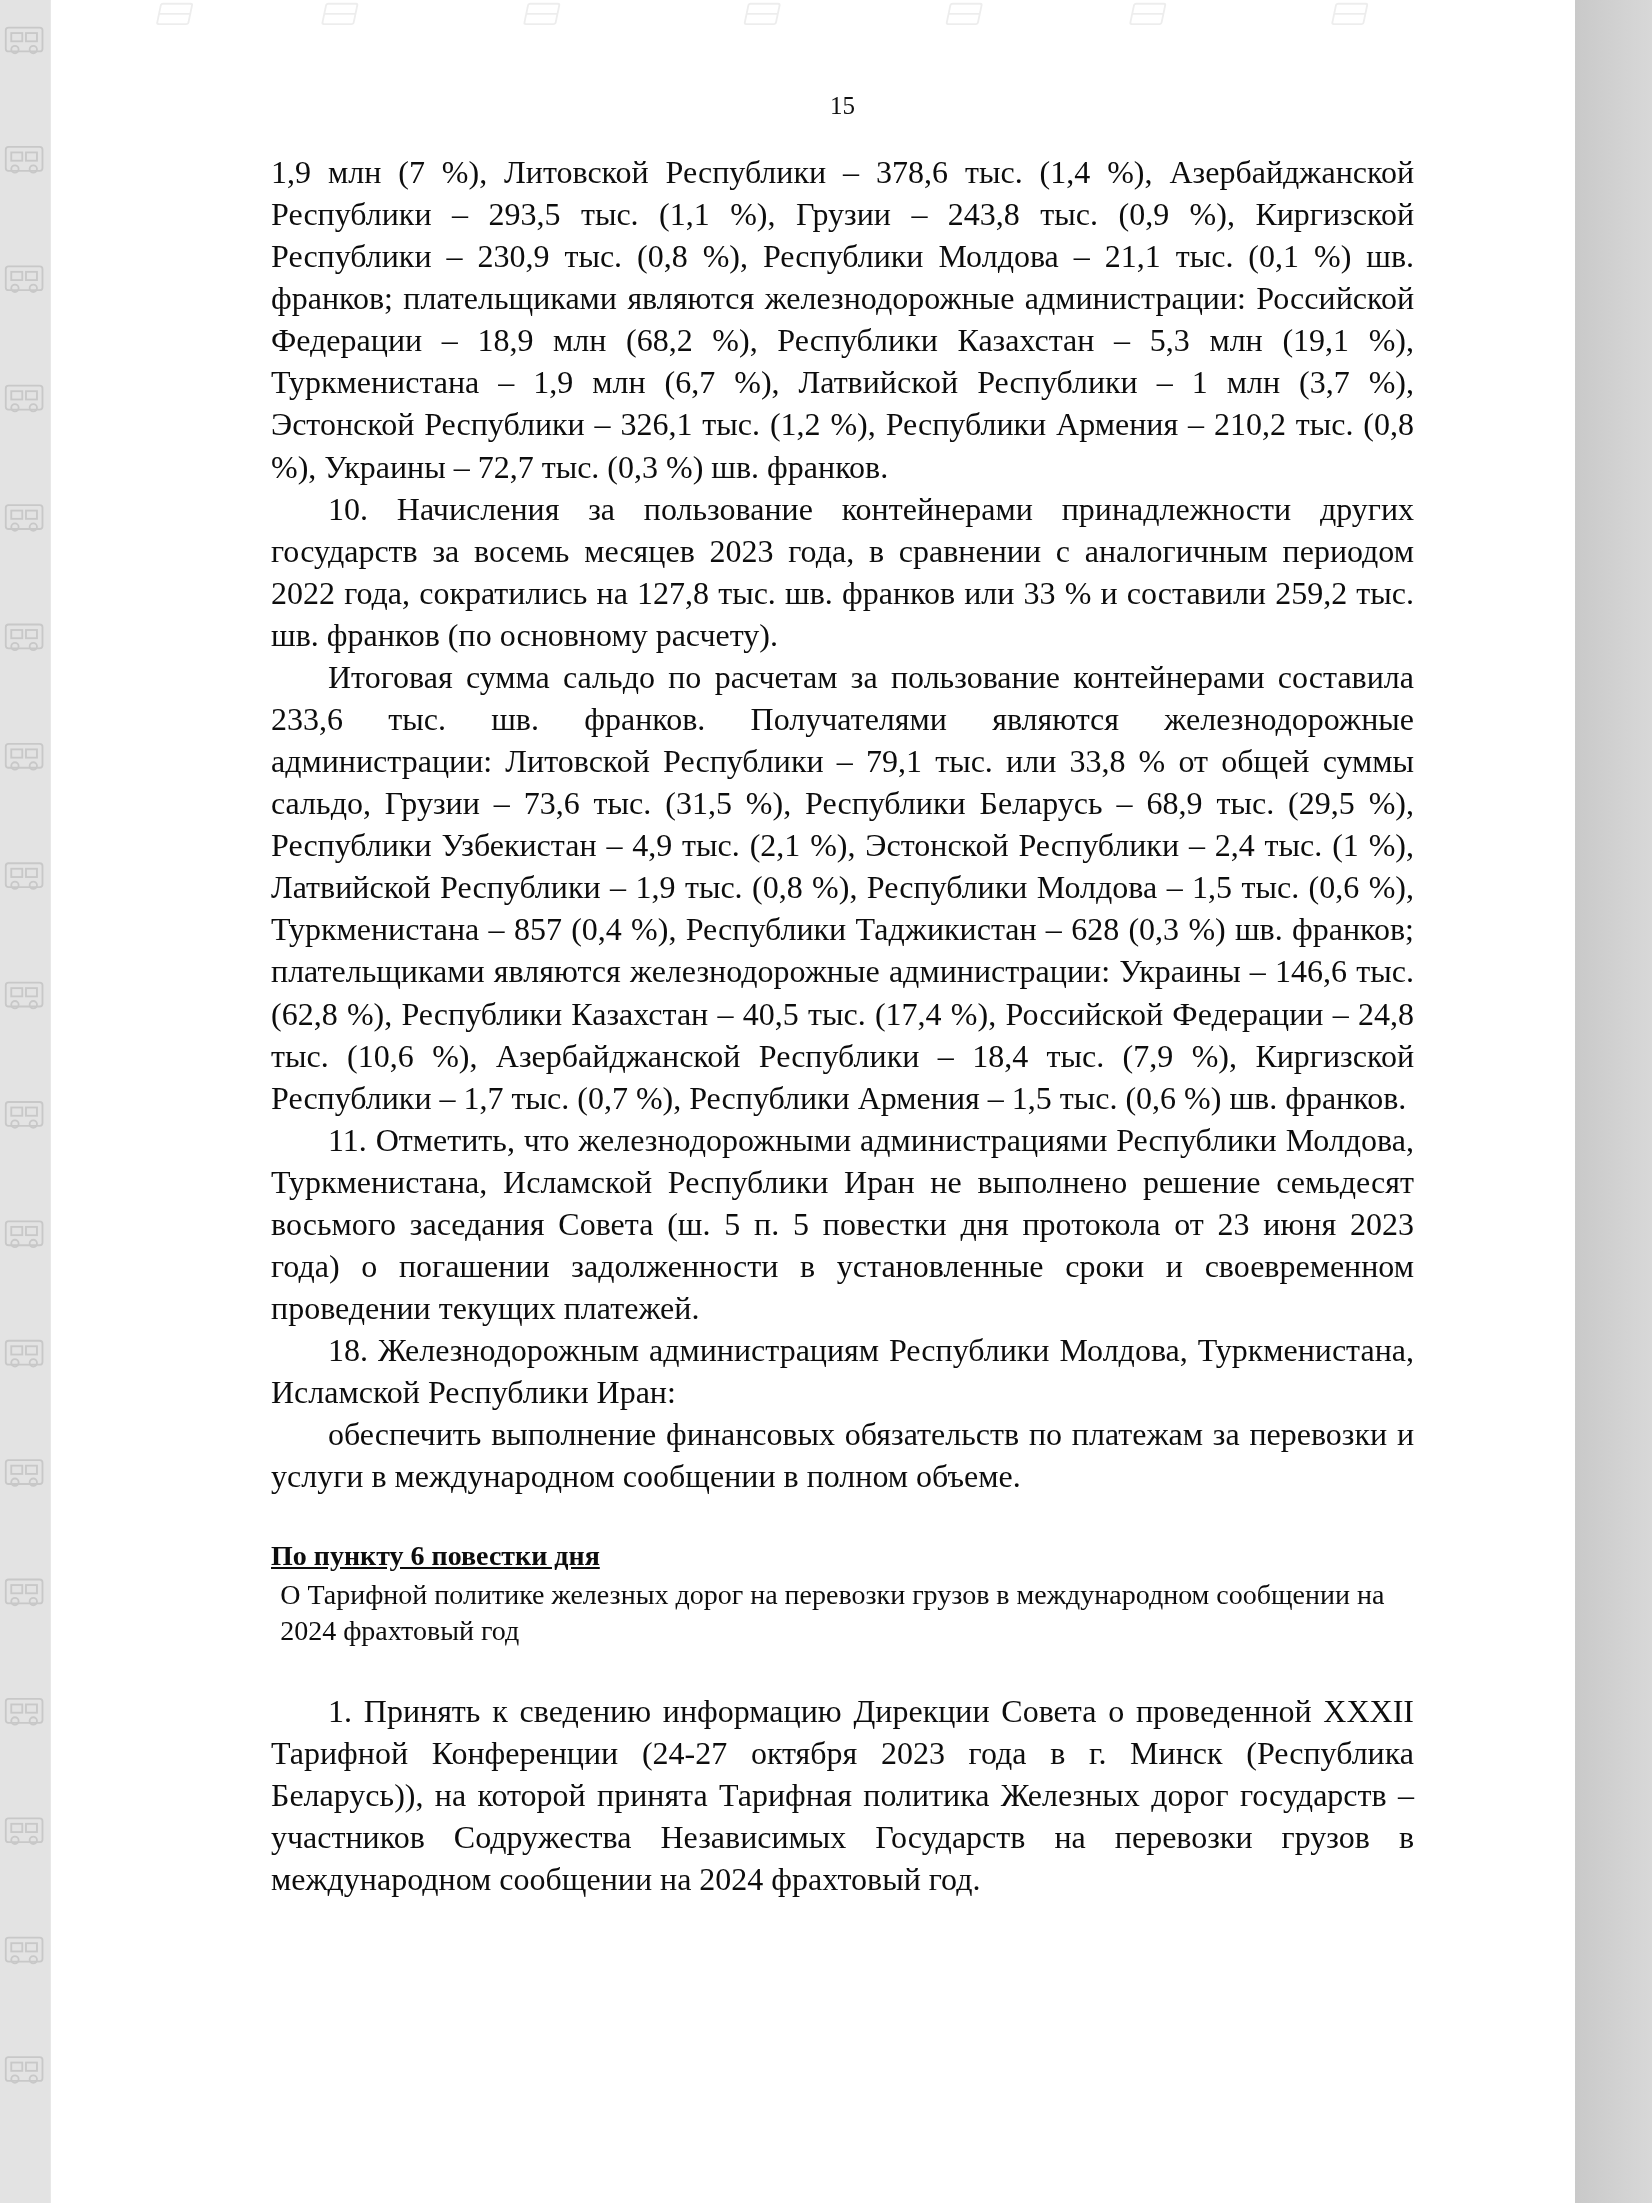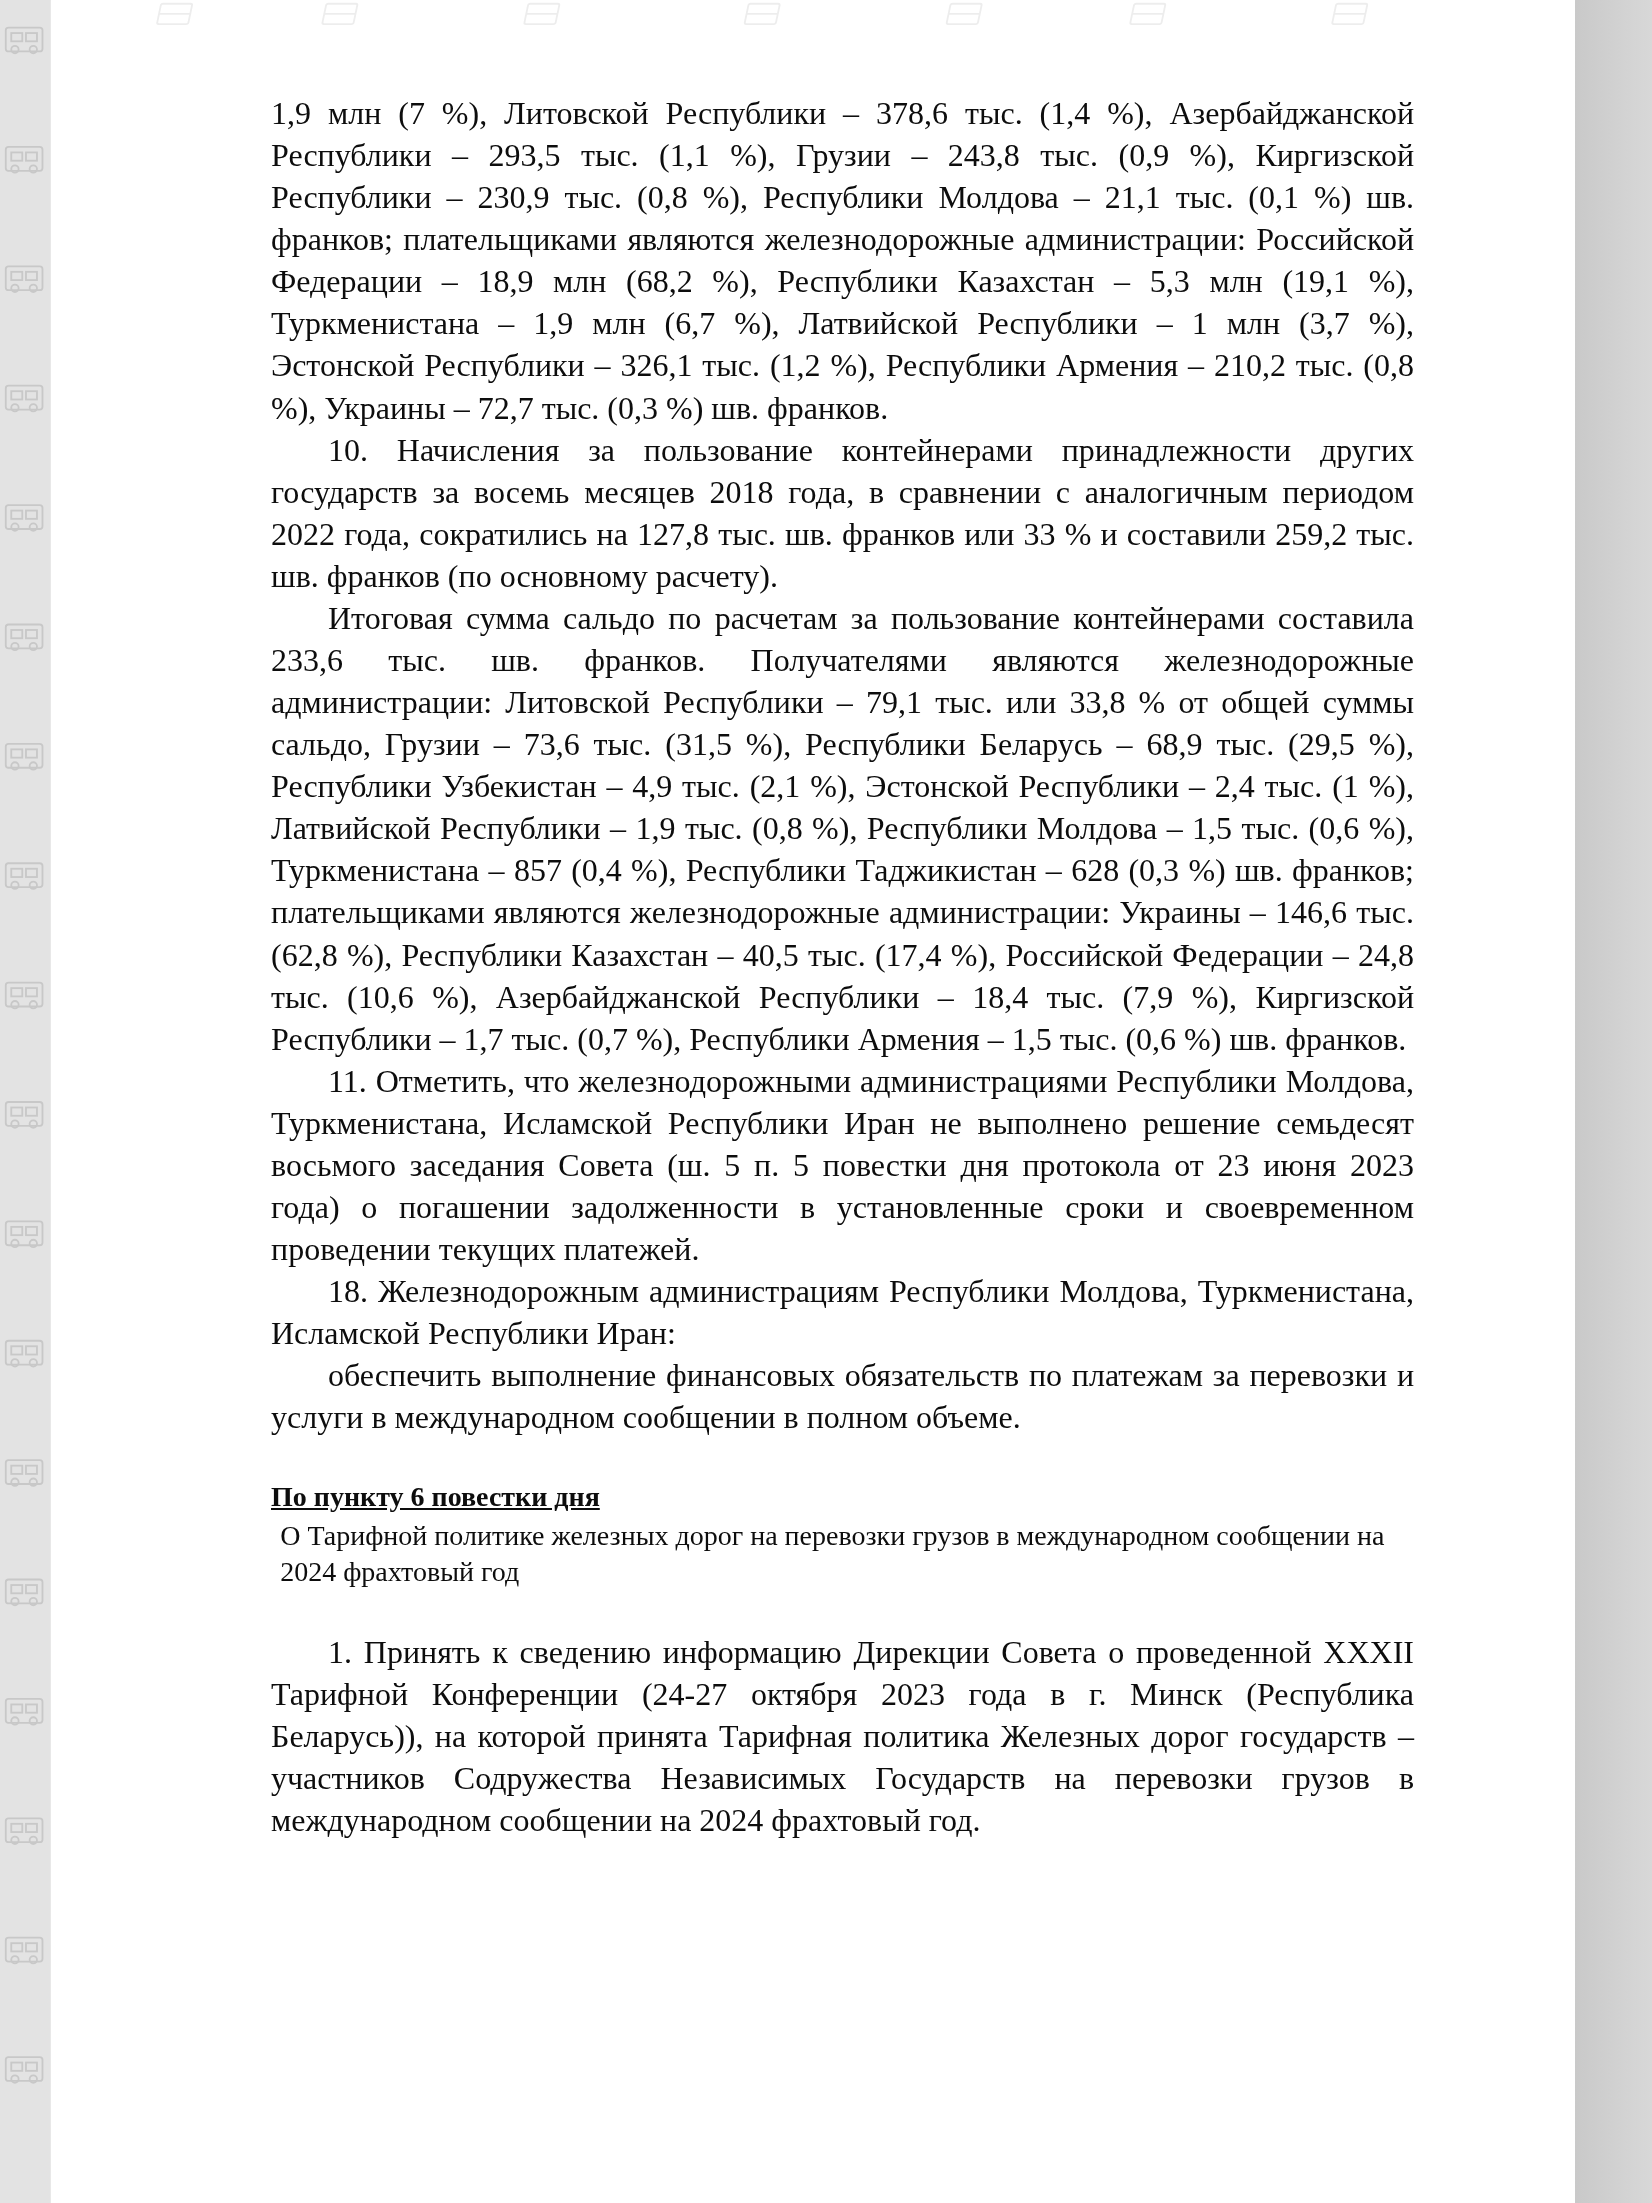--- a/index.html
+++ b/index.html
@@ -285,23 +285,24 @@
           </g>
         <g transform="translate(1400,4)">
             <rect x="0" y="0" width="34" height="22" rx="2" transform="skewX(-12)"></rect>
             <line x1="0" y1="11" x2="34" y2="11" transform="skewX(-12)"></line>
           </g>
       </g>
     </svg>
 
     <div class="content">
 
+      <div class="page-number">15</div>
 
       <p class="para noindent">1,9 млн (7 %), Литовской Республики – 378,6 тыс. (1,4 %), Азербайджанской Республики – 293,5 тыс. (1,1 %), Грузии – 243,8 тыс. (0,9 %), Киргизской Республики – 230,9 тыс. (0,8 %), Республики Молдова – 21,1 тыс. (0,1 %) шв. франков; плательщиками являются железнодорожные администрации: Российской Федерации – 18,9 млн (68,2 %), Республики Казахстан – 5,3 млн (19,1 %), Туркменистана – 1,9 млн (6,7 %), Латвийской Республики – 1 млн (3,7 %), Эстонской Республики – 326,1 тыс. (1,2 %), Республики Армения – 210,2 тыс. (0,8 %), Украины – 72,7 тыс. (0,3 %) шв. франков.</p>
-      <p class="para">10. Начисления за пользование контейнерами принадлежности других государств за восемь месяцев 2018 года, в сравнении с аналогичным периодом 2022 года, сократились на 127,8 тыс. шв. франков или 33 % и составили 259,2 тыс. шв. франков (по основному расчету).</p>
+      <p class="para">10. Начисления за пользование контейнерами принадлежности других государств за восемь месяцев 2023 года, в сравнении с аналогичным периодом 2022 года, сократились на 127,8 тыс. шв. франков или 33 % и составили 259,2 тыс. шв. франков (по основному расчету).</p>
       <p class="para">Итоговая сумма сальдо по расчетам за пользование контейнерами составила 233,6 тыс. шв. франков. Получателями являются железнодорожные администрации: Литовской Республики – 79,1 тыс. или 33,8 % от общей суммы сальдо, Грузии – 73,6 тыс. (31,5 %), Республики Беларусь – 68,9 тыс. (29,5 %), Республики Узбекистан – 4,9 тыс. (2,1 %), Эстонской Республики – 2,4 тыс. (1 %), Латвийской Республики – 1,9 тыс. (0,8 %), Республики Молдова – 1,5 тыс. (0,6 %), Туркменистана – 857 (0,4 %), Республики Таджикистан – 628 (0,3 %) шв. франков; плательщиками являются железнодорожные администрации: Украины – 146,6 тыс. (62,8 %), Республики Казахстан – 40,5 тыс. (17,4 %), Российской Федерации – 24,8 тыс. (10,6 %), Азербайджанской Республики – 18,4 тыс. (7,9 %), Киргизской Республики – 1,7 тыс. (0,7 %), Республики Армения – 1,5 тыс. (0,6 %) шв. франков.</p>
       <p class="para">11. Отметить, что железнодорожными администрациями Республики Молдова, Туркменистана, Исламской Республики Иран не выполнено решение семьдесят восьмого заседания Совета (ш. 5 п. 5 повестки дня протокола от 23 июня 2023 года) о погашении задолженности в установленные сроки и своевременном проведении текущих платежей.</p>
       <p class="para">18. Железнодорожным администрациям Республики Молдова, Туркменистана, Исламской Республики Иран:</p>
       <p class="para">обеспечить выполнение финансовых обязательств по платежам за перевозки и услуги в международном сообщении в полном объеме.</p>
 
       <div class="heading-block">
         <div class="heading-underline">По пункту 6 повестки дня</div>
         <div class="heading-main">О Тарифной политике железных дорог на перевозки грузов в международном сообщении на 2024 фрахтовый год</div>
       </div>
 

